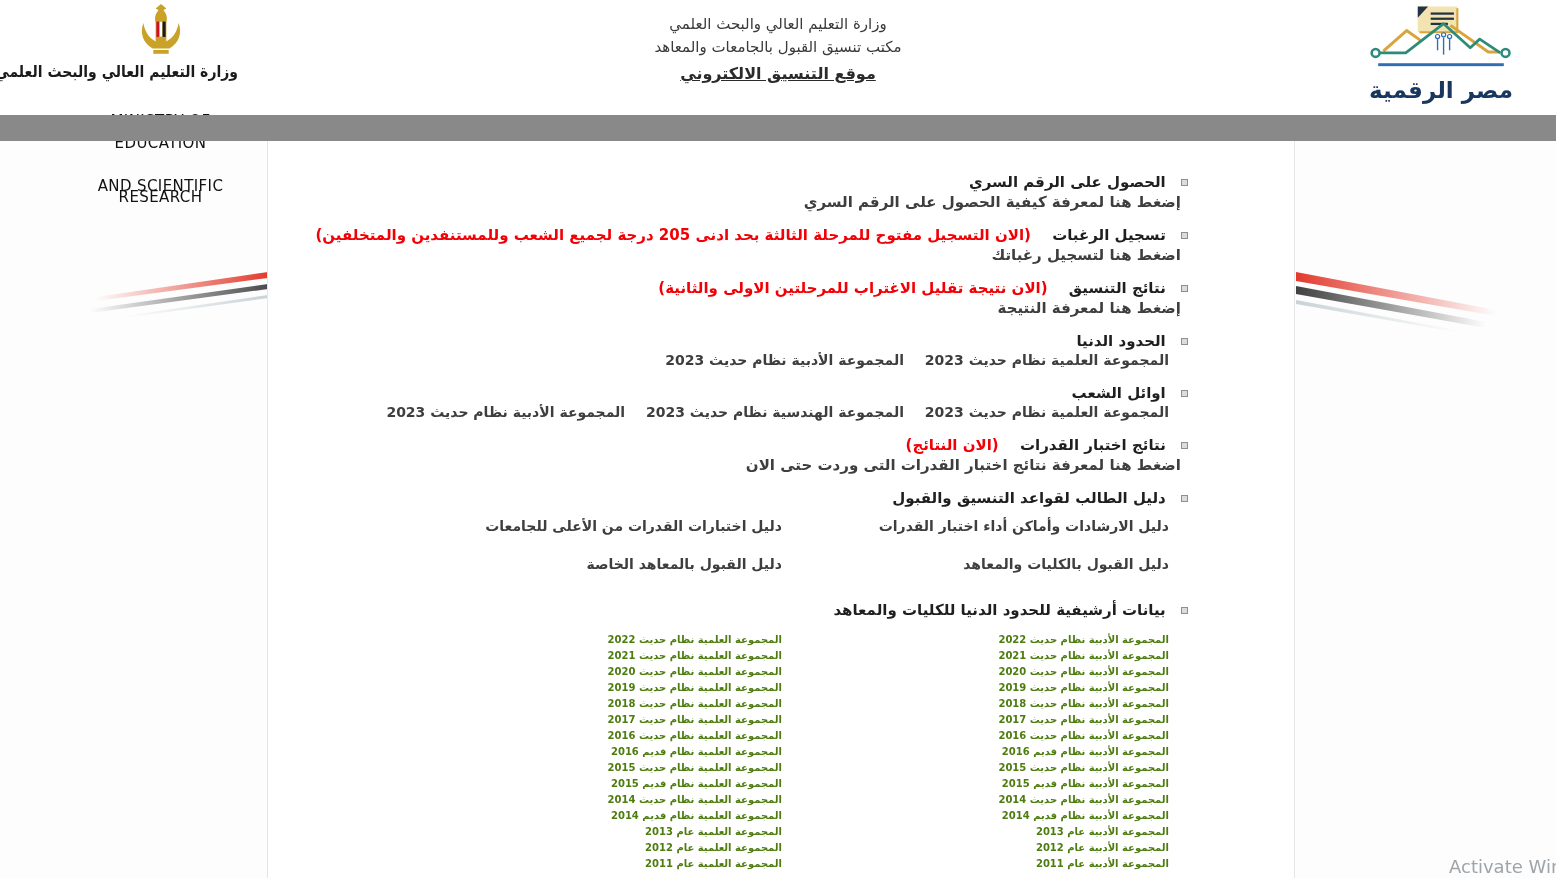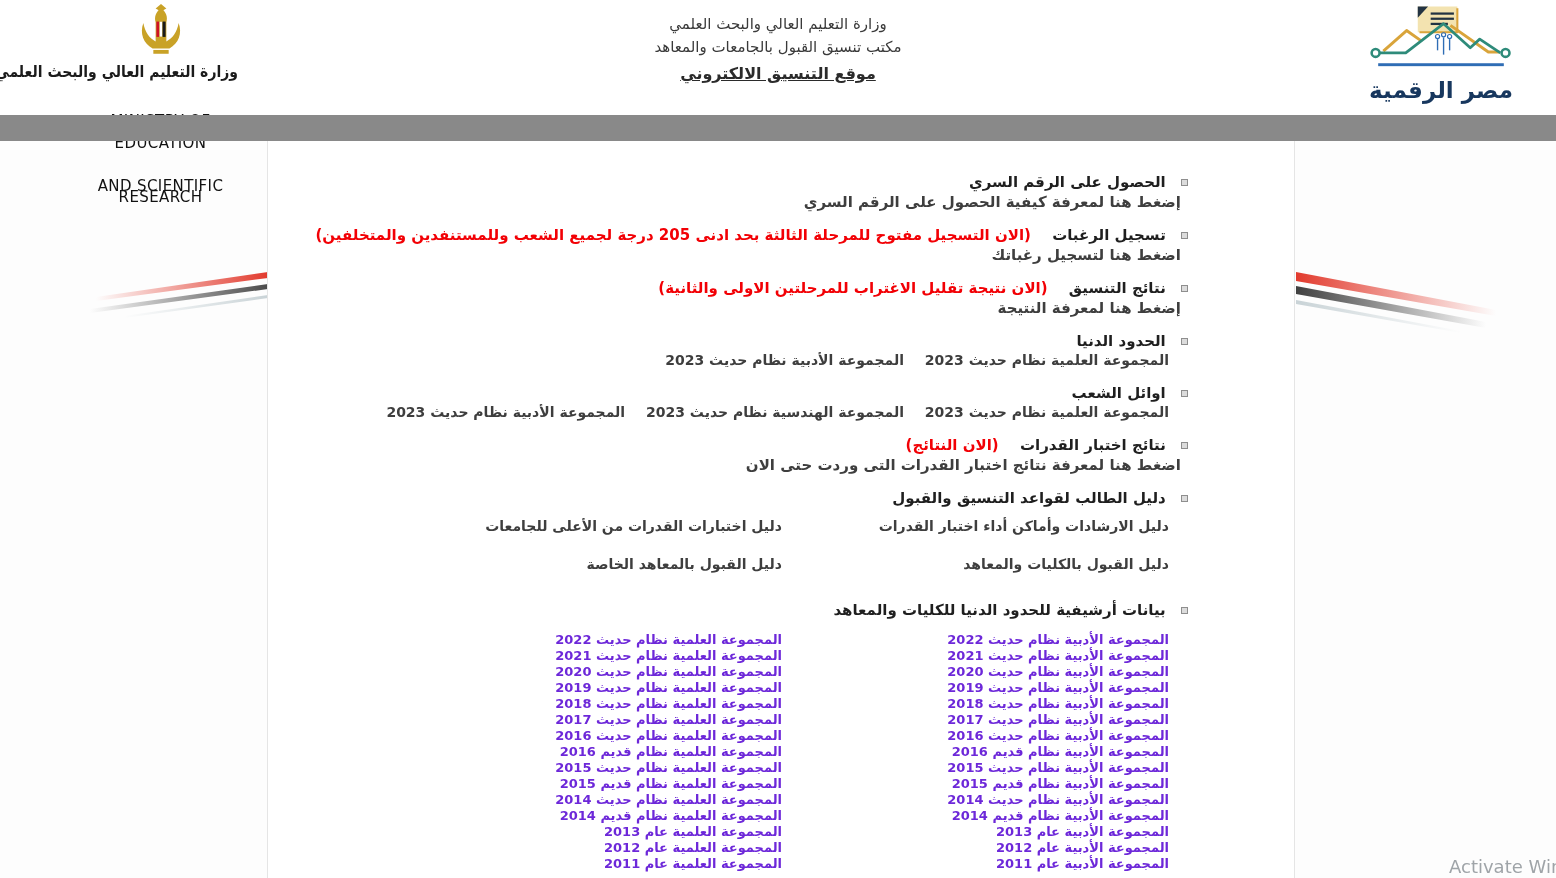--- a/index.html
+++ b/index.html
@@ -46,21 +46,21 @@
   .inline-links { display:block; margin-right:19px; line-height:19px; font-size:14px; color:#3e3e3e; }
   .inline-links .lnk { margin-left:16px; cursor:pointer; }
 
   .guide-grid { display:grid; grid-template-columns:387px auto; row-gap:18px;
                 margin:8px 19px 0 0; }
   .guide-grid .lnk { font-size:14px; color:#3e3e3e; line-height:20px; cursor:pointer; justify-self:start; }
   .sec-guide { margin-bottom:26px; }
 
   .sec-archive .h-row { margin-bottom:12px; }
   .archive-grid { display:grid; grid-template-columns:387px auto; margin-right:19px; }
-  .archive-grid .lnk { font-size:13px; color:#6d28d9; line-height:16px; cursor:pointer; white-space:nowrap; }
+  .archive-grid .lnk { font-size:10px; color:#4d7c0f; line-height:16px; cursor:pointer; white-space:nowrap; }
 
   
   .watermark { position:absolute; left:1449px; top:856px; width:107px; overflow:hidden;
                font-size:18px; color:#9fa4a8; white-space:nowrap; }
 </style>
 </head>
 <body>
 
 <div class="stage">
 

